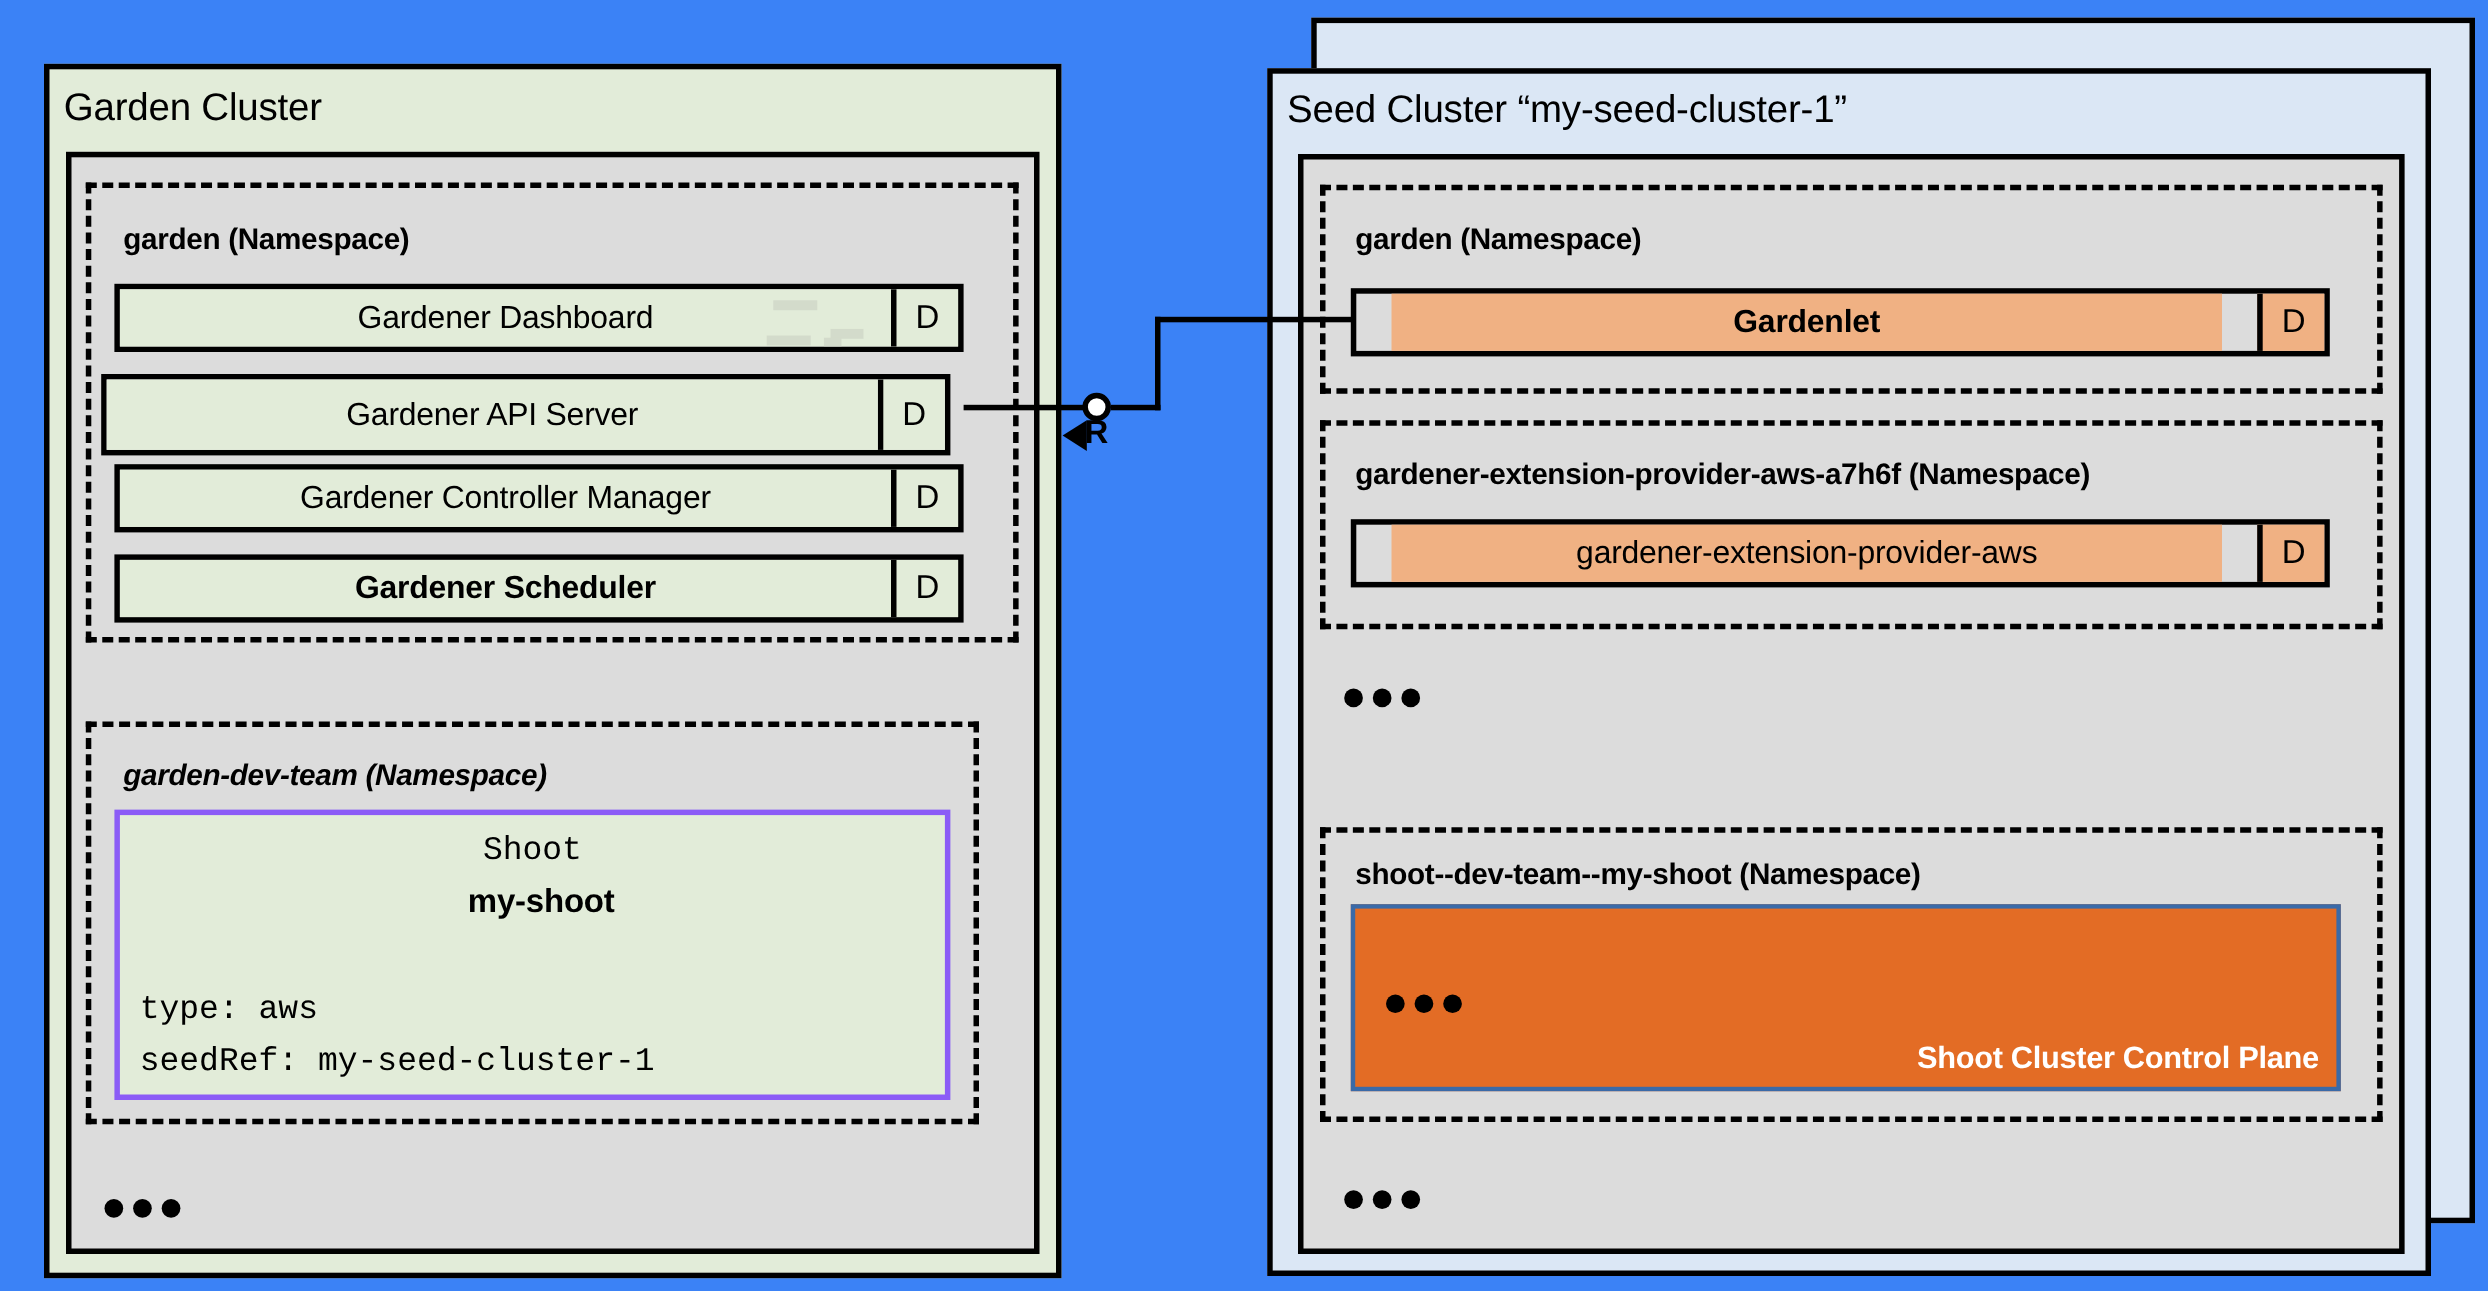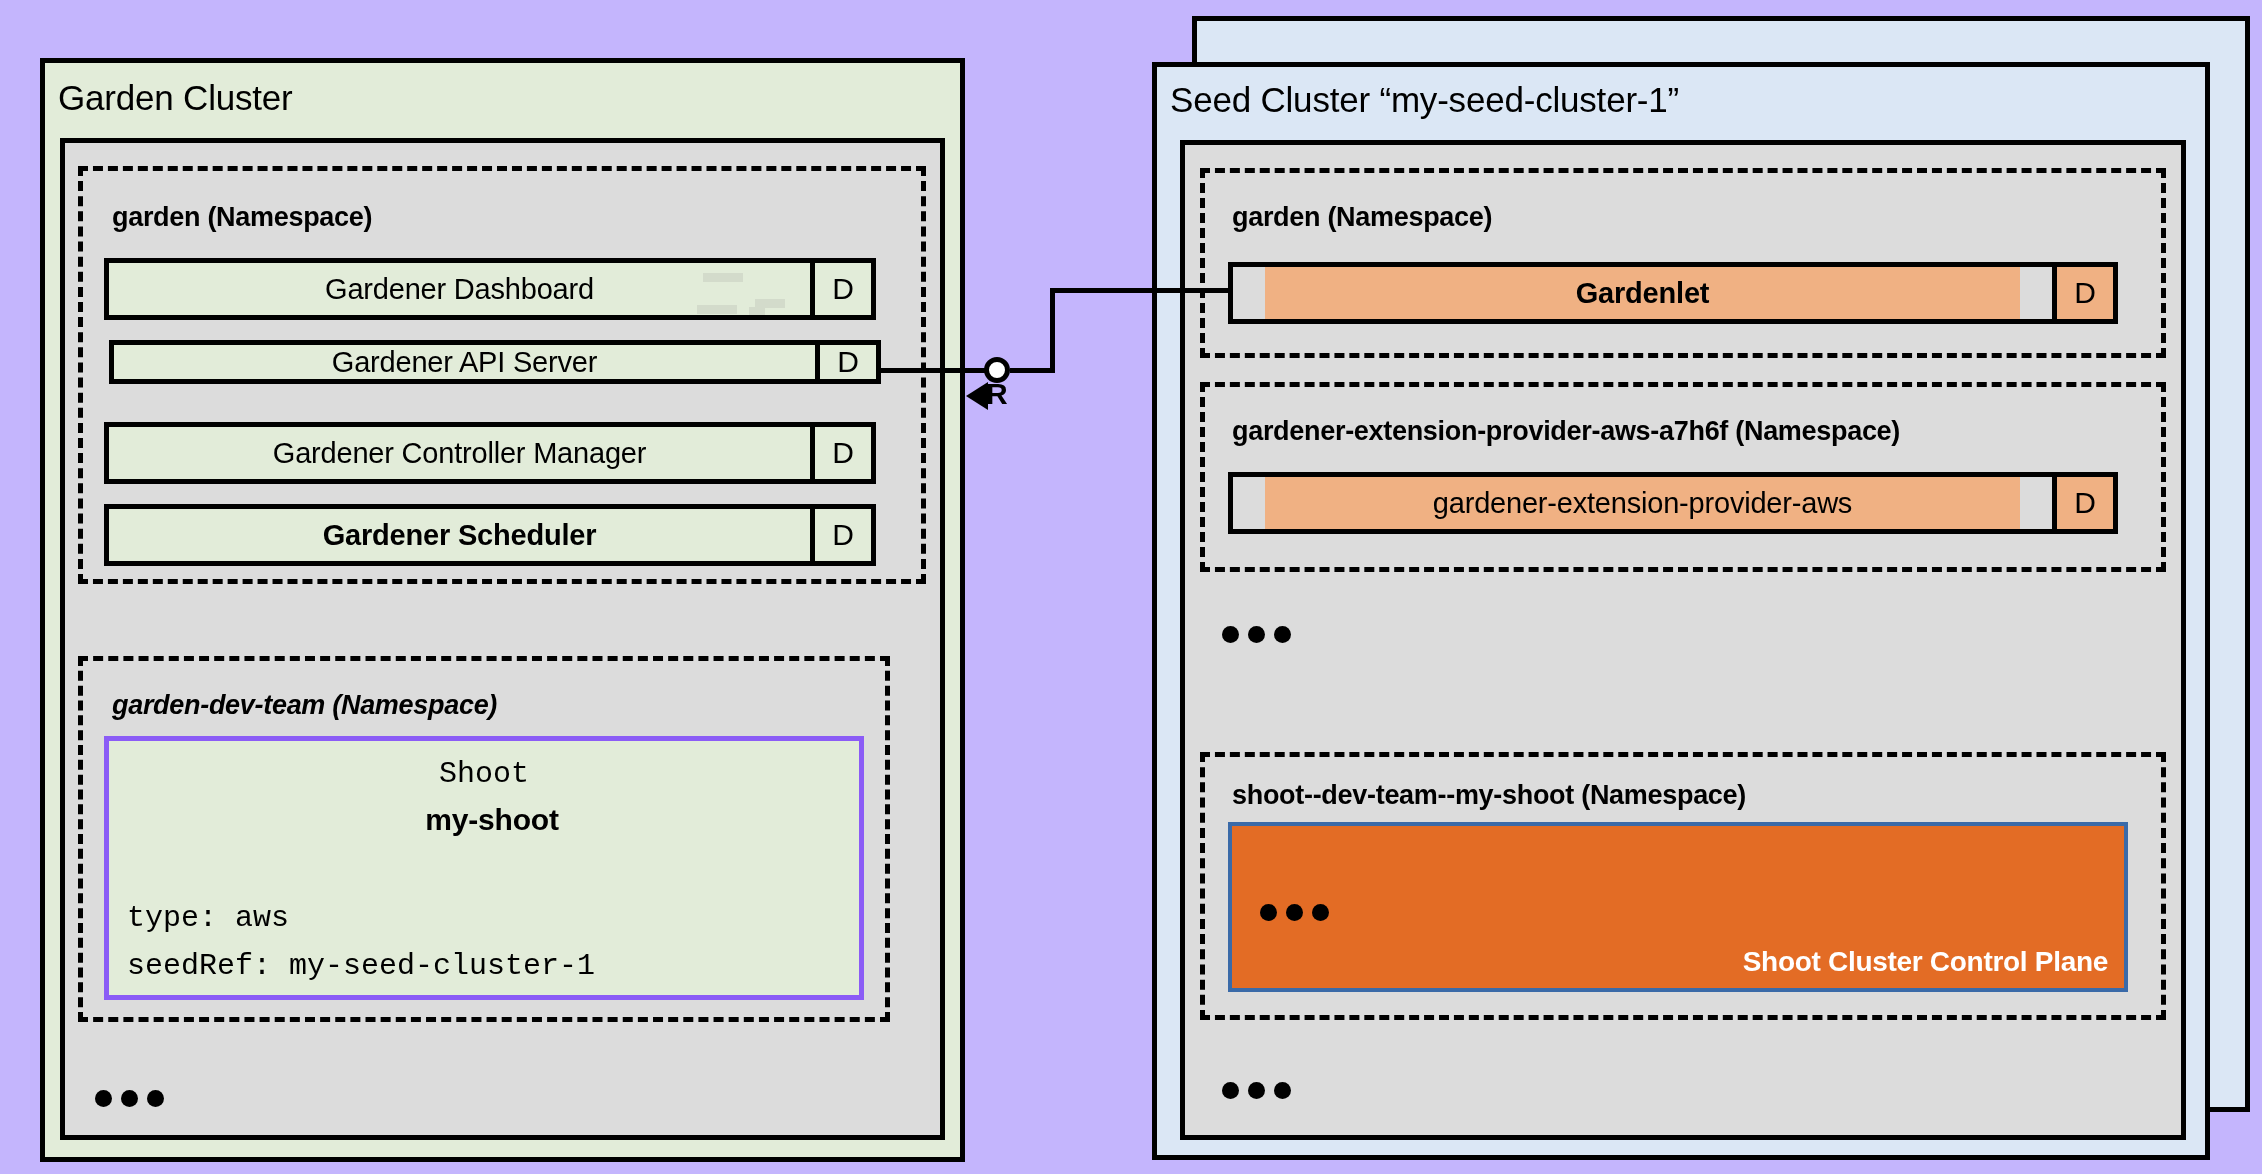--- a/index.html
+++ b/index.html
@@ -9,21 +9,21 @@
   }
   body {
     font-family: "Liberation Sans", sans-serif;
     color: #000000;
   }
 
   #canvas {
     position: relative;
     width: 2262px;
     height: 1174px;
-    background: #c4b5fd;
+    background: #3b82f6;
     overflow: hidden;
   }
 
   
   .box {
     position: absolute;
     box-sizing: border-box;
   }
   .solid-b  { border: 5px solid #000000; }
   .dashed-b { border: 5px dashed #000000; }
@@ -212,21 +212,21 @@
     <div class="comp-main green-fill">
       <span class="comp-label">Gardener Dashboard</span>
       <span class="artifact" style="left:594px; top:10px; width:40px; height:9px;"></span>
       <span class="artifact" style="left:588px; top:42px; width:40px; height:9px;"></span>
       <span class="artifact" style="left:646px; top:36px; width:30px; height:9px;"></span>
       <span class="artifact" style="left:640px; top:44px; width:16px; height:8px;"></span>
     </div>
     <div class="comp-badge green-fill">D</div>
   </div>
 
-  <div class="comp" style="left:109px; top:340px; width:772px; height:44px;">
+  <div class="comp" style="left:92px; top:340px; width:772px; height:74px;">
     <div class="comp-main green-fill">
       <span class="comp-label">Gardener API Server</span>
     </div>
     <div class="comp-badge green-fill">D</div>
   </div>
 
   <div class="comp" style="left:104px; top:422px; width:772px; height:62px;">
     <div class="comp-main green-fill">
       <span class="comp-label">Gardener Controller Manager</span>
     </div>

